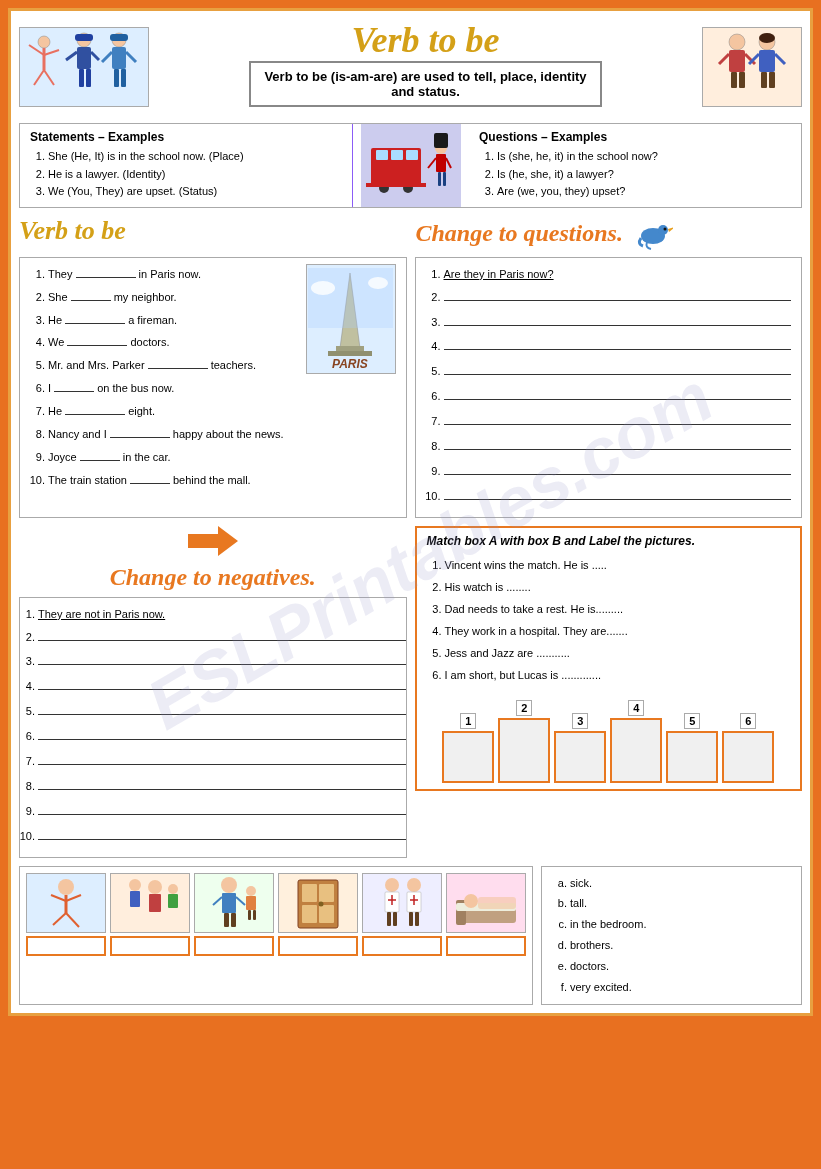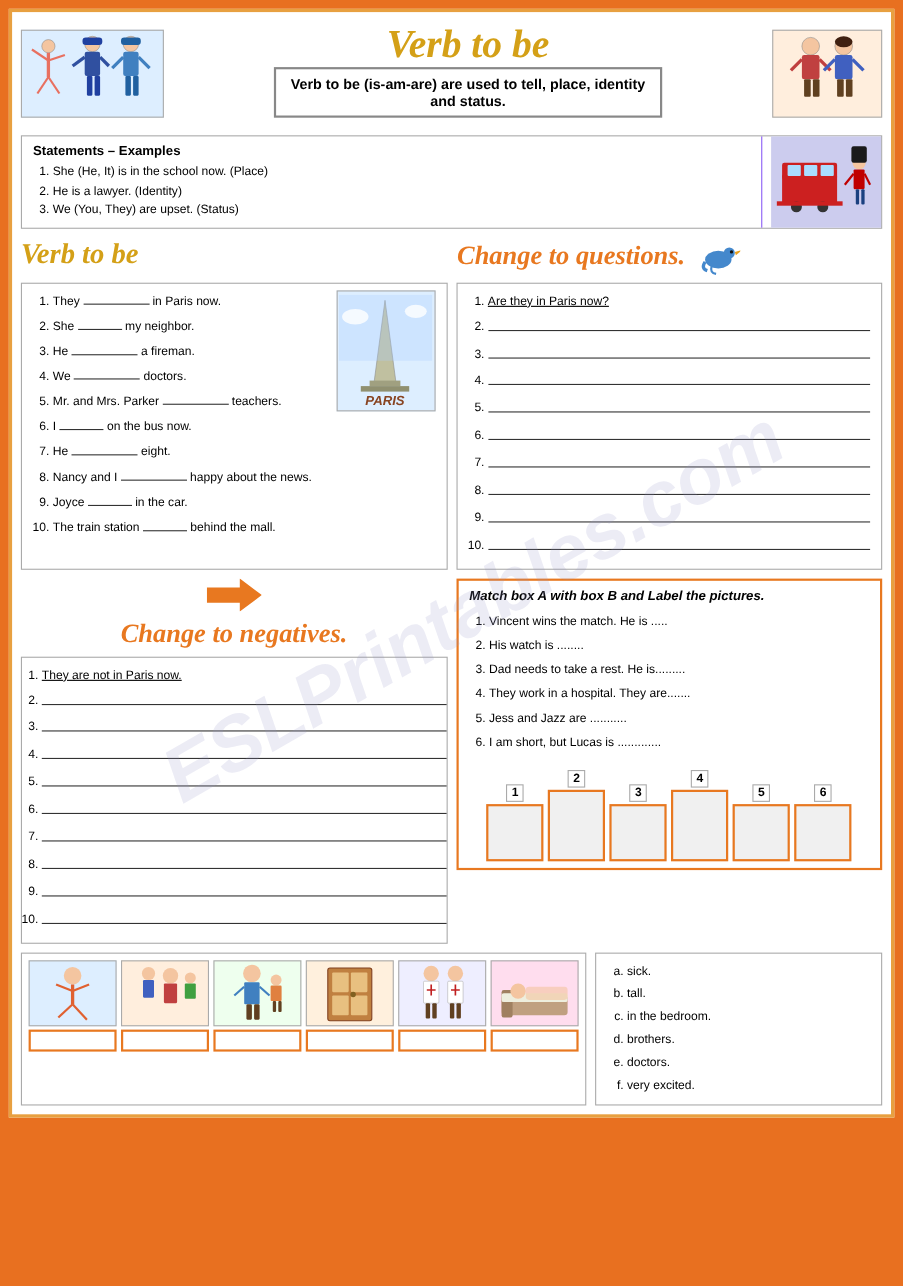--- a/index.html
+++ b/index.html
@@ -332,20 +332,28 @@
         <rect x="0" y="55" width="60" height="4" fill="#cc2020"></rect>
 
         <circle cx="75" cy="20" r="6" fill="#f4c5a0"></circle>
         <rect x="70" y="26" width="10" height="18" rx="1" fill="#c00000"></rect>
         <rect x="68" y="5" width="14" height="15" rx="2" fill="#1a1a1a"></rect>
         <line x1="70" y1="30" x2="62" y2="40" stroke="#c00000" stroke-width="2"></line>
         <line x1="80" y1="30" x2="85" y2="40" stroke="#c00000" stroke-width="2"></line>
         <rect x="72" y="44" width="3" height="14" rx="1" fill="#1a4080"></rect>
         <rect x="77" y="44" width="3" height="14" rx="1" fill="#1a4080"></rect>
       </svg>
+    </div>
+    <div class="examples-right">
+      <div class="examples-title">Questions – Examples</div>
+      <ol class="examples-list">
+        <li>Is (she, he, it) in the school now?</li>
+        <li>Is (he, she, it) a lawyer?</li>
+        <li>Are (we, you, they) upset?</li>
+      </ol>
     </div>
   </div>
 
   <div class="section-divider-row">
     <div style="flex:1;">
       <span class="section-header-orange">Verb to be</span>
     </div>
     <div style="flex:1; display:flex; align-items:center; gap:10px;">
       <span class="section-header-blue">Change to questions.</span>
 

